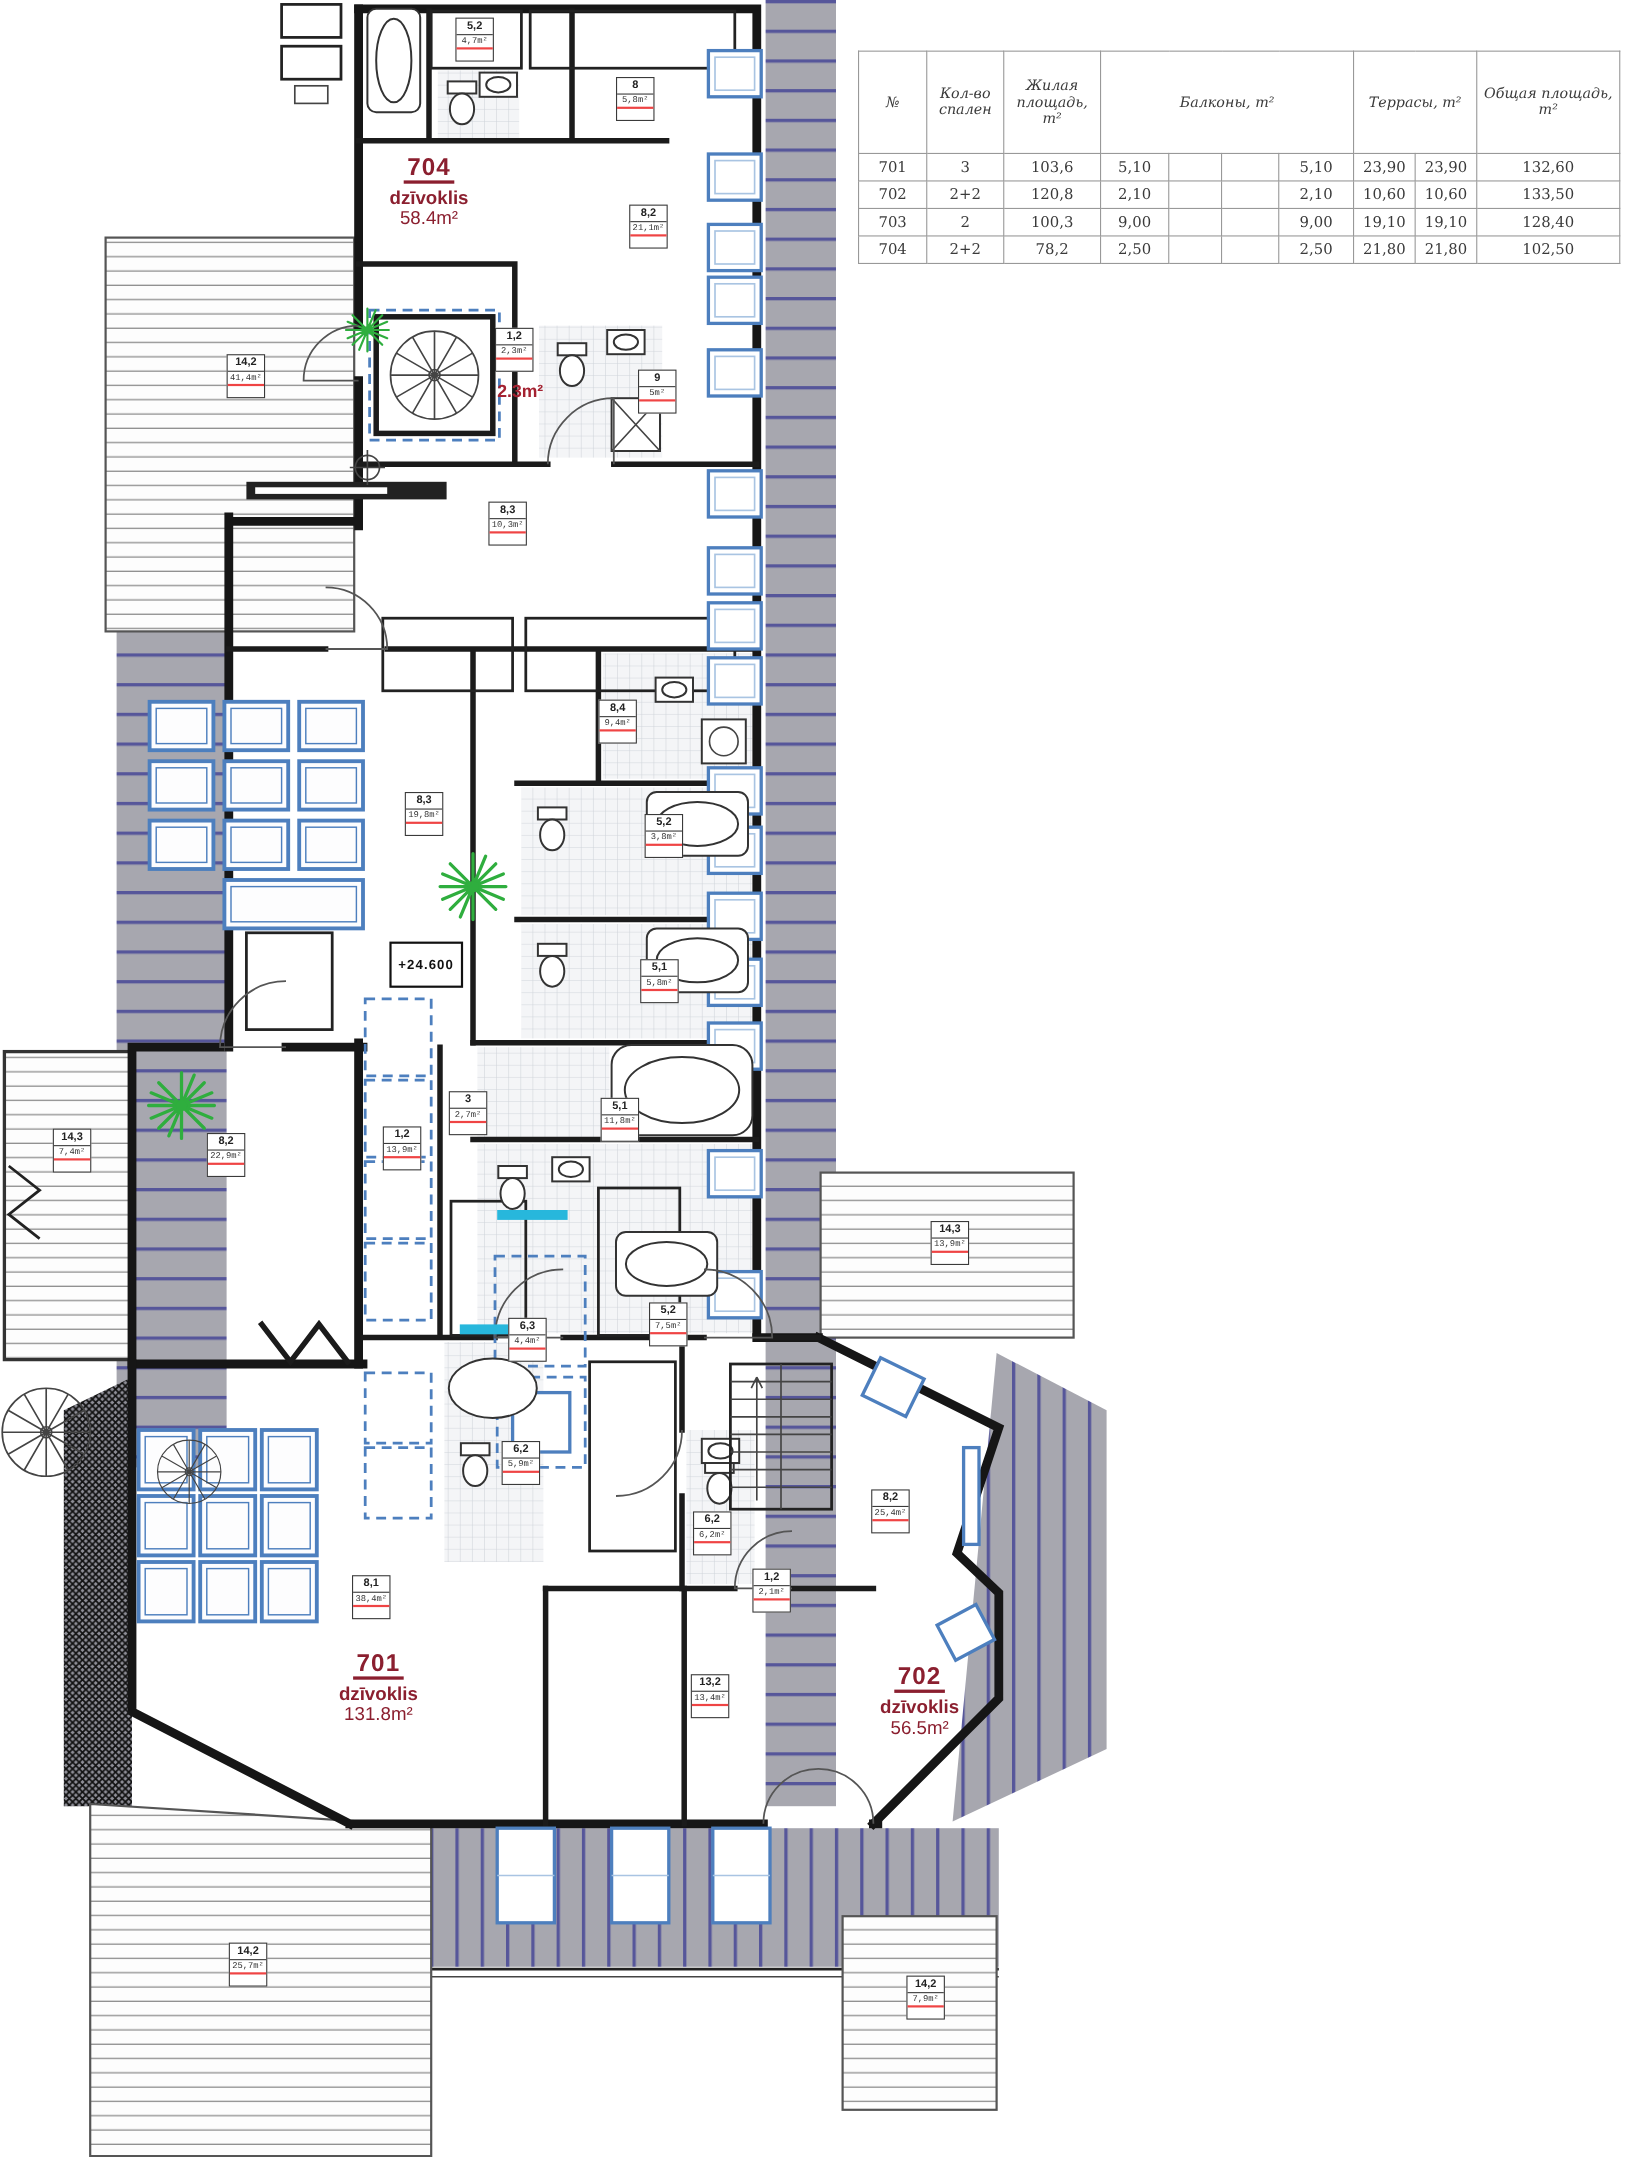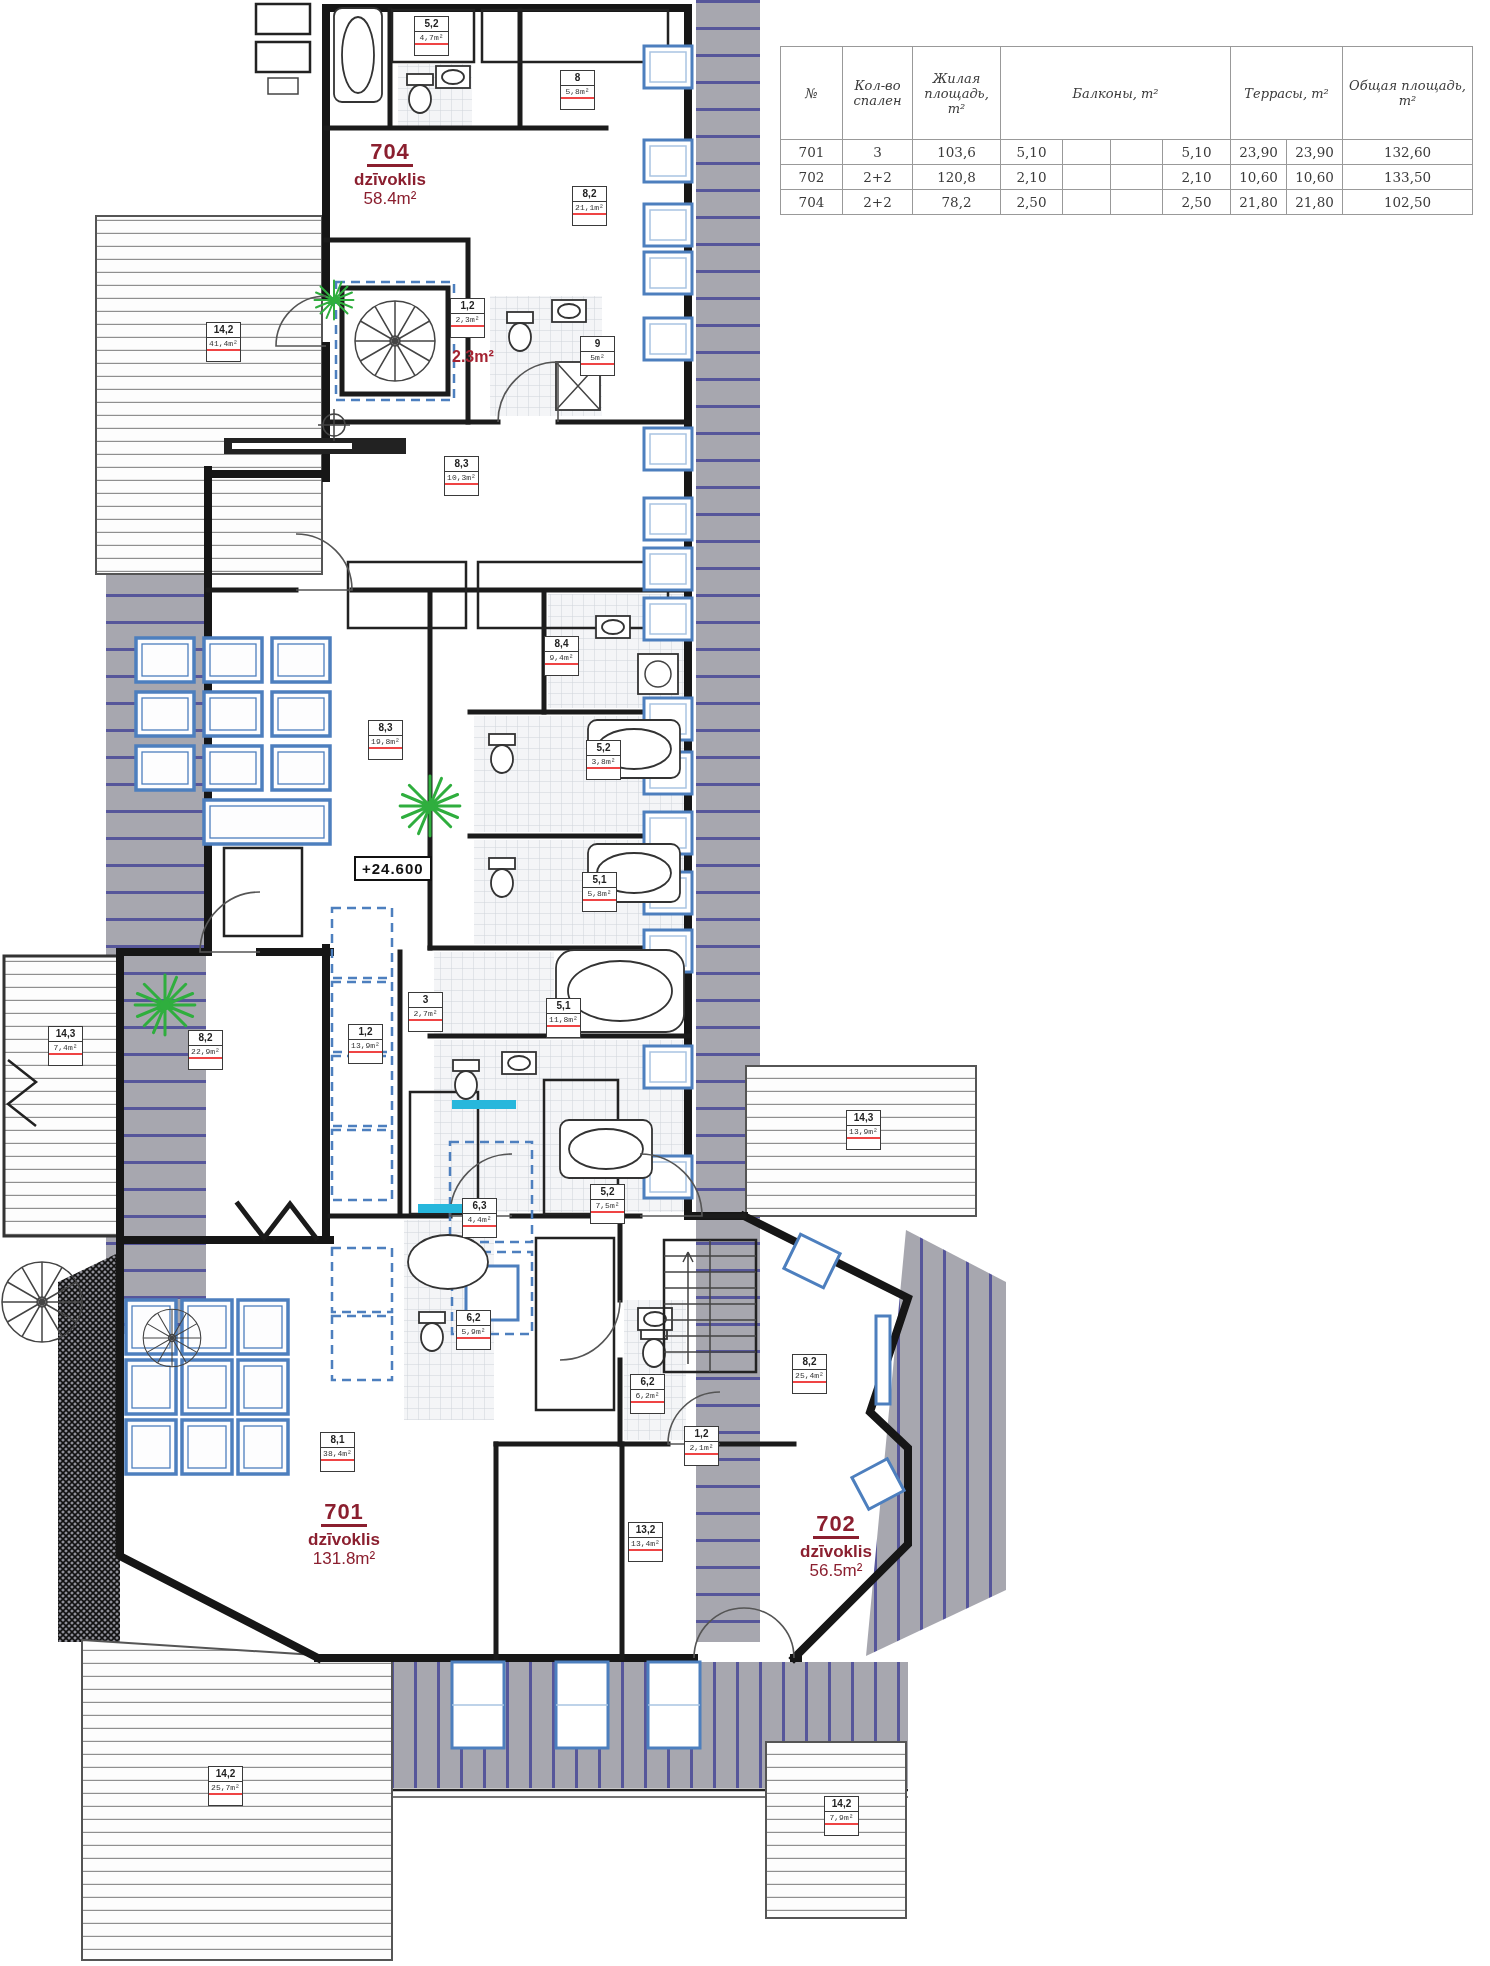--- a/index.html
+++ b/index.html
@@ -32,21 +32,21 @@
 
   
   .apt{position:absolute;color:#8b1f2f;text-align:center;z-index:6;}
   .apt-num{font-size:22px;font-weight:bold;display:inline-block;
       border-bottom:3px solid #8b1f2f;padding:0 3px;letter-spacing:1px;line-height:24px;}
   .apt-name{font-size:17px;font-weight:bold;margin-top:3px;line-height:19px;}
   .apt-area{font-size:17px;font-weight:normal;line-height:20px;}
 
   .red-note{position:absolute;color:#a42231;font-size:16px;font-weight:bold;z-index:6;}
   .elev{position:absolute;border:2px solid #111;background:#fff;color:#111;
-      font-size:15px;font-weight:bold;padding:2px 6px;z-index:6;letter-spacing:1px;}
+      font-size:12px;font-weight:bold;padding:12px 6px;z-index:6;letter-spacing:1px;}
 
   
   .area-table{position:absolute;left:780px;top:46px;border-collapse:collapse;
       font-family:"DejaVu Serif",serif;color:#3a3a3a;background:#fff;z-index:7;}
   .area-table th,.area-table td{border:1px solid #999;}
   .area-table th{font-style:italic;font-weight:normal;font-size:13px;padding:4px 5px;
       text-align:center;vertical-align:middle;height:84px;}
   .area-table td{font-size:13.5px;text-align:center;padding:1px 6px;height:22px;}
 </style>
 </head>
@@ -536,20 +536,32 @@
         <td>120,8</td>
         <td>2,10</td>
         <td></td>
         <td></td>
         <td>2,10</td>
         <td>10,60</td>
         <td>10,60</td>
         <td>133,50</td>
       </tr>
       <tr>
+        <td>703</td>
+        <td>2</td>
+        <td>100,3</td>
+        <td>9,00</td>
+        <td></td>
+        <td></td>
+        <td>9,00</td>
+        <td>19,10</td>
+        <td>19,10</td>
+        <td>128,40</td>
+      </tr>
+      <tr>
         <td>704</td>
         <td>2+2</td>
         <td>78,2</td>
         <td>2,50</td>
         <td></td>
         <td></td>
         <td>2,50</td>
         <td>21,80</td>
         <td>21,80</td>
         <td>102,50</td>

